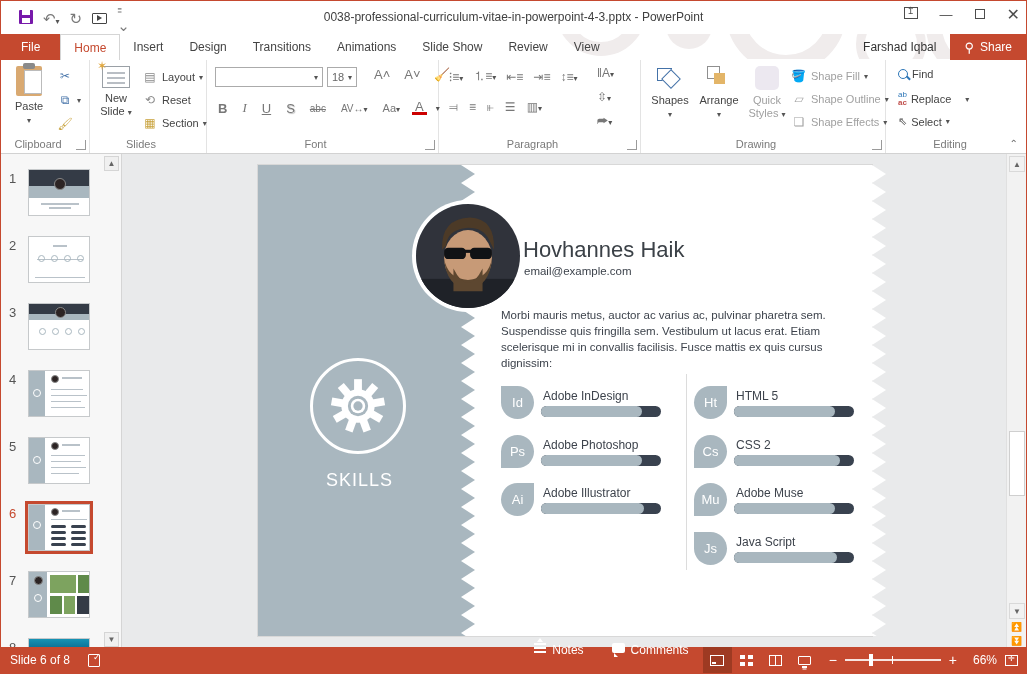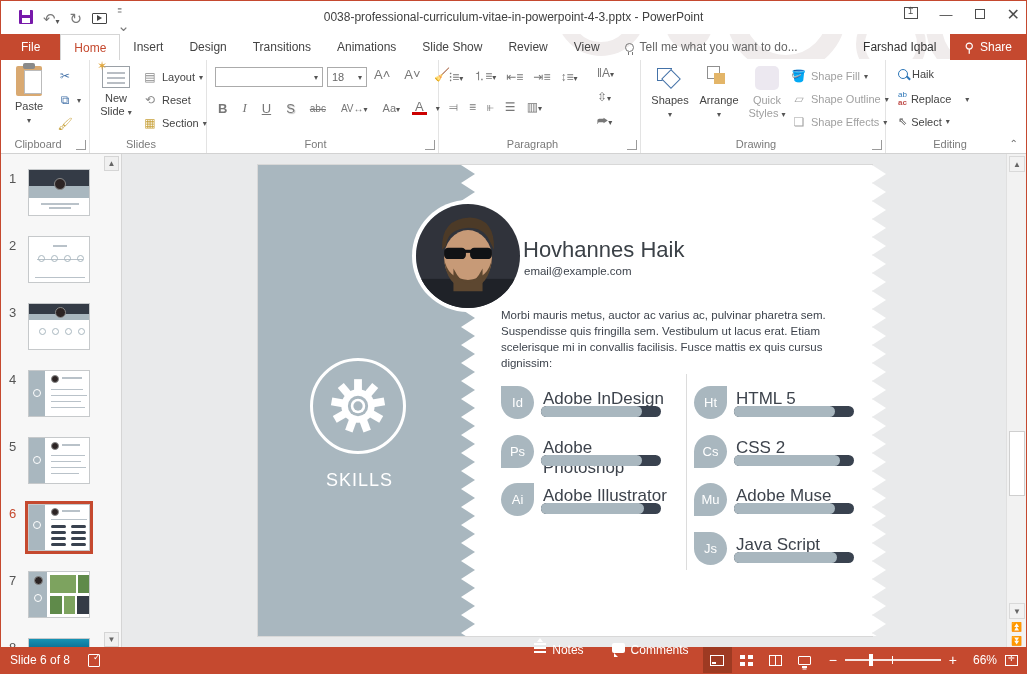--- a/index.html
+++ b/index.html
@@ -109,21 +109,21 @@
   .skills-circle { position:absolute; left:52px; top:193px; width:96px; height:96px; border:3px solid #fff; border-radius:50%; display:flex; align-items:center; justify-content:center;}
   .skills-title { position:absolute; left:0; top:305px; width:203px; text-align:center; color:#fff; font-size:18px; letter-spacing:1px;}
   .skill-col { position:absolute; top:219px; width:170px;}
   .skill-col.left { left:243px; }
   .skill-col.right { left:436px; }
   .skill-row { position:relative; height:48.7px;}
   .badge { position:absolute; left:0; top:2px; width:33px; height:33px; background:#a9b7bf; color:#fff; font-size:13px; border-radius:50%; display:flex; align-items:center; justify-content:center;}
   .badge.c-tl { border-top-left-radius:0; }
   .badge.c-bl { border-bottom-left-radius:0; }
   .badge.c-tr { border-top-right-radius:0; }
-  .skill-label { position:absolute; left:42px; top:5px; font-size:17px; color:#3d434c;}
+  .skill-label { position:absolute; left:42px; top:5px; font-size:12px; color:#3d434c;}
   .skill-bar { position:absolute; left:40px; top:22px; width:120px; height:11px; background:#39424f; border-radius:6px;}
   .skill-fill { height:100%; background:#a9b7bf; border-radius:6px;}
   .skill-divider { position:absolute; left:428px; top:209px; width:1px; height:196px; background:#dcdcdc;}
 
   
   .statusbar { position:absolute; left:0; bottom:0; width:100%; height:26px; background:#c5492f; color:#fff; display:flex; align-items:center; font-size:12px; z-index:6;}
   .sb-left { display:flex; align-items:center; gap:18px; padding-left:9px;}
   .proof-icon { display:inline-block; width:12px; height:13px; border:1.3px solid #fff; border-radius:1px; position:relative;}
   .proof-icon::after{ content:"✓"; position:absolute; left:4px; top:-3px; font-size:9px;}
   .sb-right { margin-left:auto; display:flex; align-items:center; gap:0; padding-right:8px;}
@@ -192,24 +192,20 @@
   <div class="tabstrip">
     <div class="tab-file">File</div>
     <div class="tab active">Home</div>
     <div class="tab">Insert</div>
     <div class="tab">Design</div>
     <div class="tab">Transitions</div>
     <div class="tab">Animations</div>
     <div class="tab">Slide Show</div>
     <div class="tab">Review</div>
     <div class="tab">View</div>
-    <div class="tellme">
-      <span class="bulb"></span>
-      <span>Tell me what you want to do...</span>
-    </div>
     <div class="tab-right">
       <span class="username">Farshad Iqbal</span>
       <div class="share-btn">
         <span class="share-icon">⚲</span>
         <span>Share</span>
       </div>
     </div>
   </div>
 
   <div class="ribbon">
@@ -253,21 +249,21 @@
           <span class="caret">▾</span>
         </div>
       <div class="rgroup-label">Slides</div>
     </div>
 
     <div class="rgroup" style="left:206px; width:232px;">
       <div class="combo" style="position:absolute; left:8px; top:7px; width:108px;">
           <span></span>
           <span class="caret">▾</span>
         </div>
-      <div class="combo" style="position:absolute; left:120px; top:7px; width:40px;">
+      <div class="combo" style="position:absolute; left:120px; top:7px; width:30px;">
           <span>18</span>
           <span class="caret">▾</span>
         </div>
       <div class="smallrow" style="left:164px; top:7px; gap:8px;">
         <span class="fbtn">A˄</span>
         <span class="fbtn">A˅</span>
         <span class="fbtn" style="color:#b66;">🧹</span>
       </div>
       <div class="smallrow" style="left:8px; top:40px; gap:9px;">
         <span class="fbtn" style="font-weight:bold;">B</span>
@@ -340,21 +336,21 @@
           <span>Shape Effects</span>
           <span class="caret">▾</span>
         </div>
       <div class="rgroup-label">Drawing</div>
       <div class="dlg"></div>
     </div>
 
     <div class="rgroup" style="left:885px; width:142px; border-right:none;">
       <div class="smallrow" style="left:12px; top:8px;">
           <span class="find-icon"></span>
-          <span>Haik</span>
+          <span>Find</span>
         </div>
       <div class="smallrow" style="left:12px; top:31px;">
           <span class="replace-icon">ab<br><b>ac</b></span>
           <span>Replace</span>
           <span class="caret" style="margin-left:10px;">▾</span>
         </div>
       <div class="smallrow" style="left:12px; top:55px;">
           <span class="select-icon">⇖</span>
           <span>Select</span>
           <span class="caret">▾</span>

